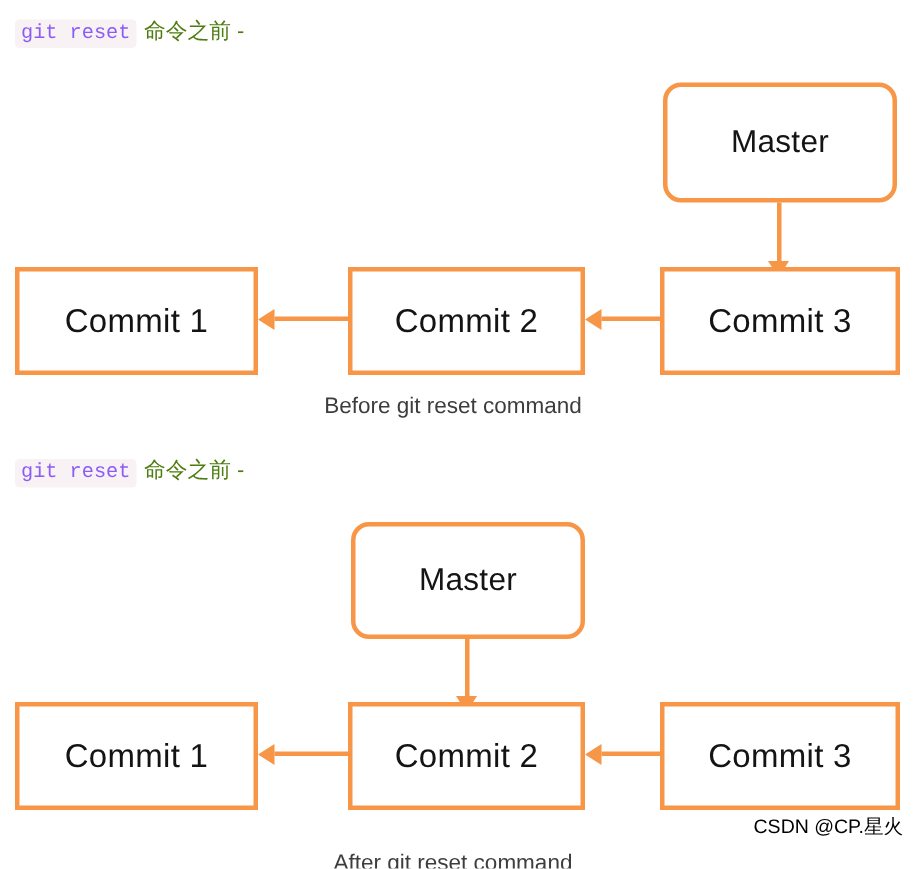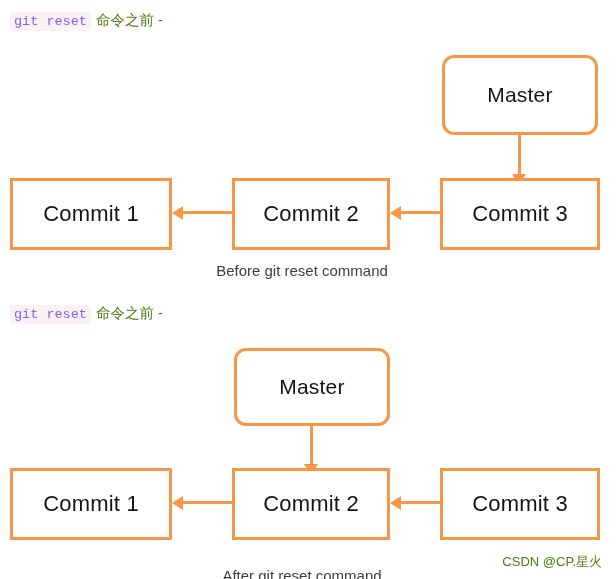--- a/index.html
+++ b/index.html
@@ -94,23 +94,23 @@
     width: 604px;
     text-align: center;
     font-size: 15px;
     color: #3d3d3d;
   }
 
   
   .watermark {
     position: absolute;
     right: 14px;
-    bottom: 8px;
+    bottom: 19px;
     font-size: 13px;
-    color: #4d7c0f;
+    color: #000000;
     white-space: nowrap;
   }
 </style>
 </head>
 <body>
 
 <div class="heading" style="top:10px;">
   <span class="code">git reset</span><span class="cn">命令之前 -</span>
 </div>
 

